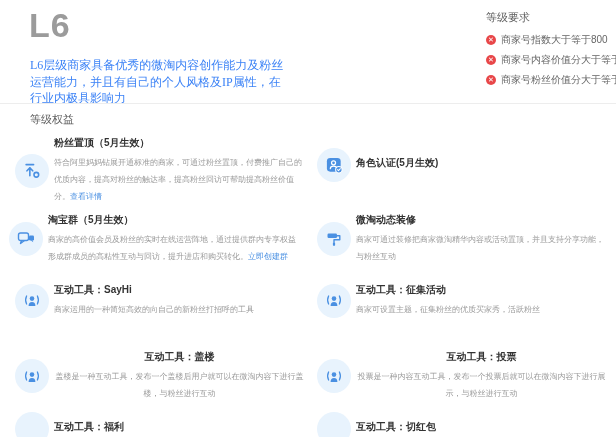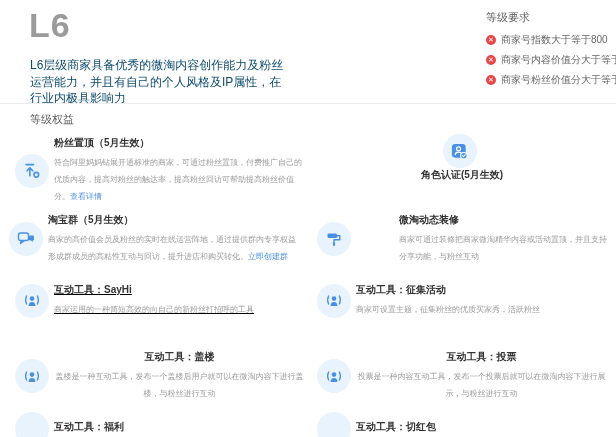--- a/index.html
+++ b/index.html
@@ -3,21 +3,21 @@
 <meta charset="utf-8">
 <style>
   * { margin:0; padding:0; box-sizing:border-box; }
   html,body { width:616px; height:437px; overflow:hidden; background:#fff;
               font-family:"Liberation Sans","DejaVu Sans",sans-serif; }
   .stage { position:relative; width:566px; height:437px; background:#fff; }
 
   .l6-title { position:absolute; left:29px; top:6px; font-size:34px; font-weight:600;
               color:#9b9b9b; letter-spacing:1px; }
   .intro { position:absolute; left:30px; top:57px; width:256px; font-size:12px;
-           line-height:16.5px; color:#0c4a6e; }
+           line-height:16.5px; color:#3b82f6;font-family:Liberation Serif, serif; }
 
   .req { position:absolute; left:486px; top:10px; }
   .req-heading { font-size:11px; color:#5f5f5f; margin-bottom:8px; }
   .req-item { display:flex; align-items:center; margin-bottom:6px; }
   .req-icon { width:10px; height:10px; border-radius:50%; background:#e84749; color:#fff;
               font-size:7px; line-height:10px; text-align:center; flex-shrink:0;
               margin-right:5px; font-weight:700; }
   .req-text { font-size:10px; color:#666; white-space:nowrap; }
 
   .divider { position:absolute; left:0; top:103px; width:616px; height:1px; background:#ededed; }
@@ -28,24 +28,24 @@
   .icon-circle { width:34px; height:34px; border-radius:50%; background:#e8f3fd;
                  display:flex; align-items:center; justify-content:center; flex-shrink:0;
                  margin-right:5px; }
   .card-text { flex:1; min-width:0; }
   .card-title { font-size:10px; font-weight:700; color:#333; margin-bottom:4px; }
   .card-desc { font-size:8px; line-height:17px; color:#9a9a9a; }
   .card-desc:empty { display:none; }
   .card-link { color:#4a90e2; text-decoration:none; cursor:pointer; }
 
   .c0 { left:15px;  top:136px; }
-  .c1 { left:317px; top:134px;flex-direction:column; }
+  .c1 { left:317px; top:148px; }
   .c2 { left:9px;  top:213px; }
-  .c3 { left:317px; top:213px;gap:43px; }
-  .c4 { left:15px;  top:283px;text-decoration:underline; }
+  .c3 { left:317px; top:213px; }
+  .c4 { left:15px;  top:283px; }
   .c5 { left:317px; top:283px; }
   .c6 { left:15px;  top:350px;text-align:center; }
   .c7 { left:317px; top:350px;text-align:center; }
   .c8 { left:15px;  top:412px; }
   .c9 { left:317px; top:412px; }
 
   svg { display:block; }
 </style>
 </head>
 <body>

